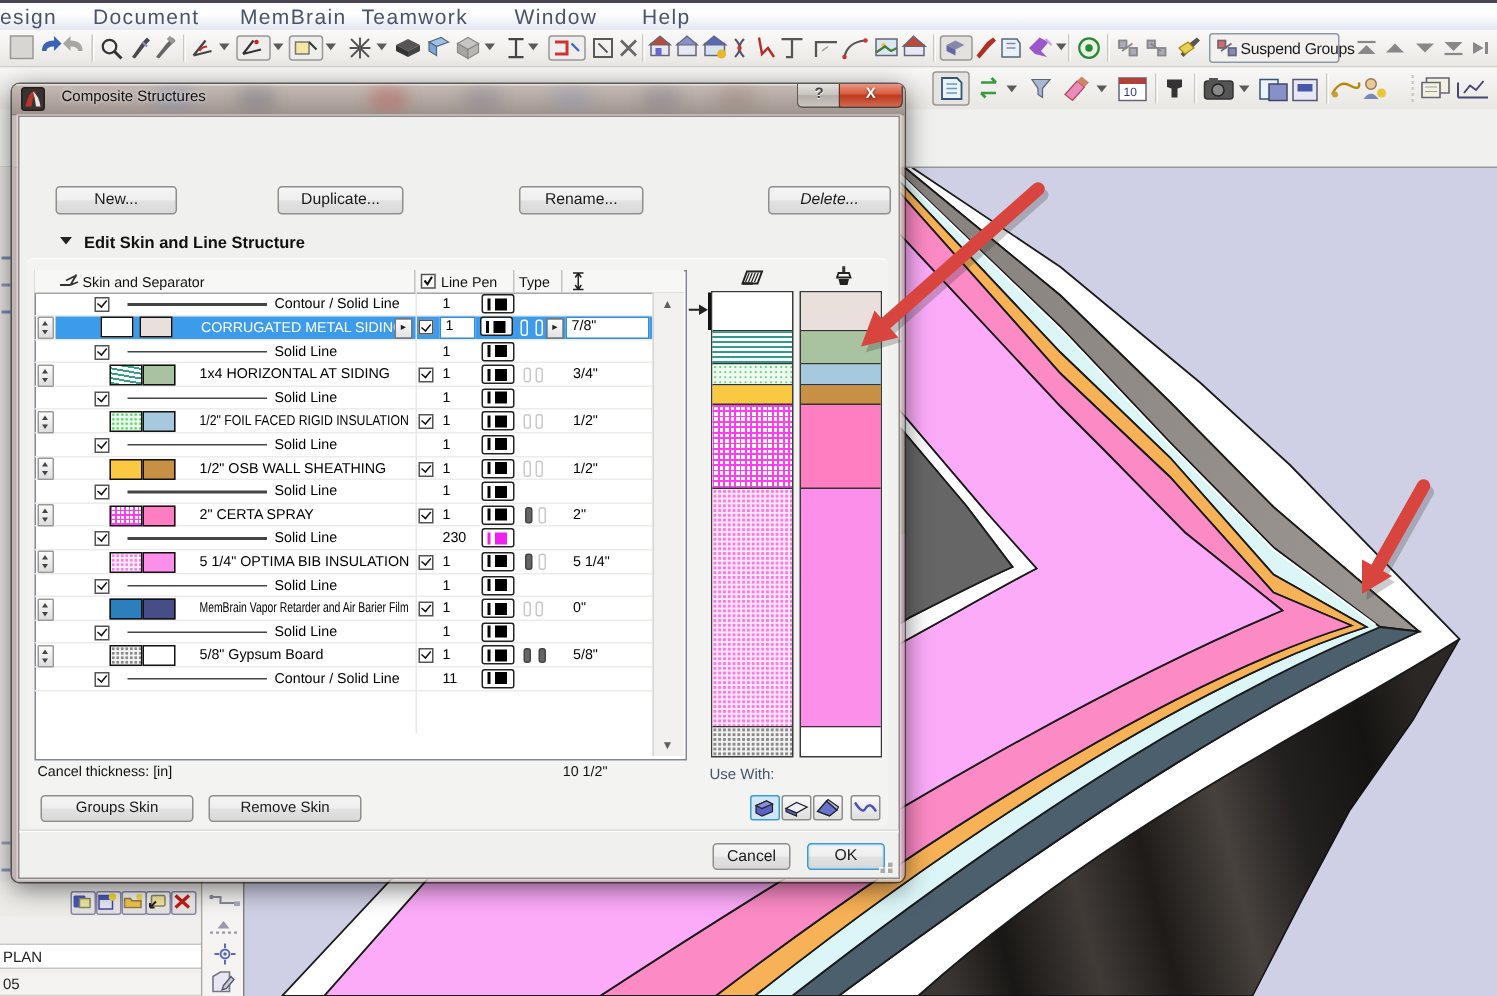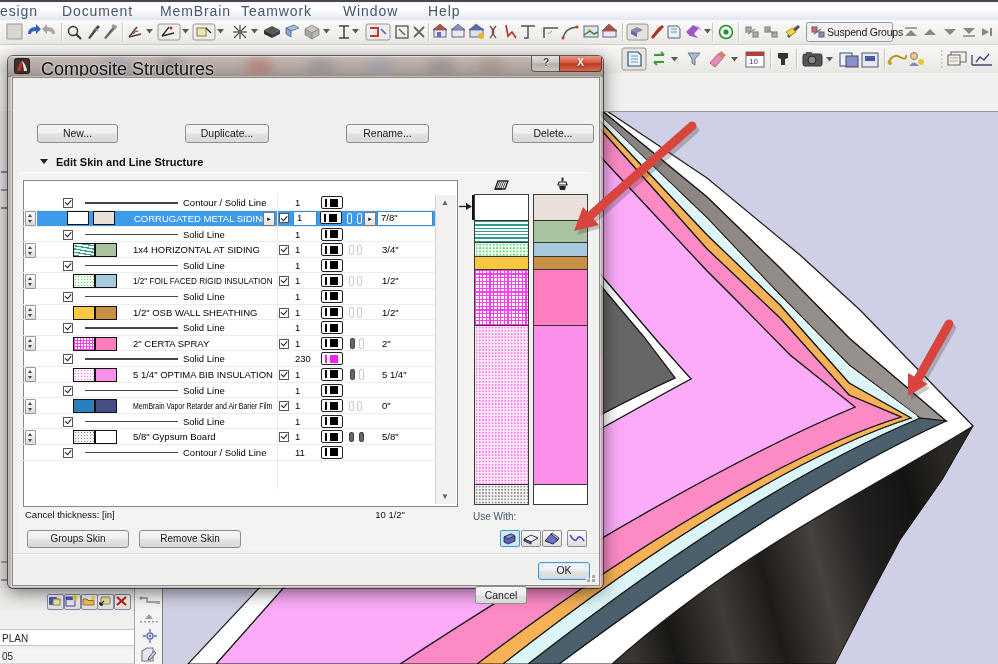--- a/index.html
+++ b/index.html
@@ -15,21 +15,21 @@
 #scene{left:0;top:0;width:998px;height:664px;}
 #arrows{left:0;top:0;width:998px;height:664px;z-index:60;pointer-events:none;}
 
 #dlg{left:8px;top:56px;width:595px;height:532px;z-index:40;border-radius:5px;
  box-shadow:0 4px 18px rgba(0,0,0,0.55), 0 0 0 1px rgba(40,35,33,0.65);
  background:rgba(182,172,167,0.78);}
 #dlgtitle{left:0;top:0;width:595px;height:20px;border-radius:5px 5px 0 0;
  background:linear-gradient(#C6BCB5,#ABA19A 70%,#9E948E);overflow:hidden;border-bottom:1px solid #8A807A;}
 #dlgtitle:before{content:"";position:absolute;left:0;top:0;width:595px;height:1px;background:rgba(255,255,255,0.55);}
 .blob{position:absolute;top:2px;width:26px;height:16px;border-radius:8px;filter:blur(5px);}
-#dlgtitle .tt{position:absolute;left:33px;top:3px;font-size:18px;color:#111;text-shadow:0 0 3px rgba(255,255,255,0.9);}
+#dlgtitle .tt{position:absolute;left:33px;top:3px;font-size:10px;color:#111;text-shadow:0 0 3px rgba(255,255,255,0.9);}
 #client{left:4px;top:21px;width:586px;height:507px;background:#F0F0EE;border:1px solid #8F8A86;box-shadow:0 0 0 1px rgba(255,255,255,0.45);}
 .btn{position:absolute;border:1px solid #8E8E8E;border-radius:3px;
  background:linear-gradient(#F5F5F5,#EFEFEF 48%,#E2E2E2 52%,#D9D9D9);
  font-size:10.5px;color:#1a1a1a;text-align:center;font-family:"Liberation Sans",sans-serif;}
 #client > div{position:absolute;}
 #namedrop{left:15px;top:14px;width:564px;height:23px;border:1px solid #898989;background:linear-gradient(#FFFFFF,#F1F1F0);}
 #namedrop .chip{position:absolute;left:6px;top:4px;width:19px;height:13px;border:1.5px solid #222;
  background-image:repeating-linear-gradient(0deg,#FF3DF0 0,#FF3DF0 1px,transparent 1px,transparent 3px),repeating-linear-gradient(90deg,#FF3DF0 0,#FF3DF0 1px,#fff 1px,#fff 3px);}
 #namedrop .nt{position:absolute;left:35px;top:5px;font-size:11px;color:#111;letter-spacing:-0.2px;}
 #namedrop .ar{position:absolute;right:7px;top:7px;width:0;height:0;border-left:4px solid #333;border-top:3.5px solid transparent;border-bottom:3.5px solid transparent;}
@@ -69,21 +69,21 @@
 .pd{border:1.2px solid #444;background:#666;}
 #vsb{left:422px;top:117px;width:20px;height:309px;background:#F2F1F0;border-left:1px solid #D5D4D2;}
 #vsb .ar{position:absolute;left:5px;font-size:8px;color:#606060;}
 #totals{left:12px;top:431px;font-size:9.5px;color:#111;}
 #totalval{left:330px;top:431px;width:62px;font-size:9.5px;color:#111;text-align:right;}
 #prevcol1{left:461px;top:116px;width:53px;height:309px;border:1.8px solid #3A3A3A;background:#fff;}
 #prevcol2{left:520px;top:116px;width:53px;height:309px;border:1.8px solid #3A3A3A;background:#fff;}
 .seg{position:absolute;left:0;width:53px;border-bottom:1px solid #333;}
 #usewith{left:460px;top:433px;font-size:10px;color:#44566B;}
 .uwb{position:absolute;top:452px;width:18px;height:15px;border:1px solid #8E8E8E;border-radius:2px;background:linear-gradient(#FAFAFA,#DEDEDE);}
-#cancelb{left:462px;top:484px;width:50px;height:16px;margin-top:24px;}
+#cancelb{left:462px;top:484px;width:50px;height:16px;}
 #okb{left:525px;top:484px;width:50px;height:16px;border:1.5px solid #3C9BD5;box-shadow:inset 0 0 2px #9CD3F0;}
 #sepline{left:0px;top:475px;width:586px;height:1px;background:#DCDCDA;border-bottom:1px solid #FBFBFB;}
 .grip{position:absolute;width:2.5px;height:2.5px;background:#AAA9A6;box-shadow:-1px -1px 0 #FDFDFC;}
 
 #helpbtn{position:absolute;left:523px;top:-1px;width:28px;height:16px;border:1px solid #5E5854;border-top:none;border-radius:0 0 0 4px;background:linear-gradient(#E9E6E3,#C9C3BE 50%,#B5AEA8 55%,#CCC6C0);color:#444;font-size:10px;font-weight:bold;text-align:center;line-height:15px;text-shadow:0 1px 0 #fff;}
 #closebtn{position:absolute;left:551px;top:-1px;width:41px;height:16px;border:1px solid #5E3833;border-top:none;border-radius:0 0 4px 0;background:linear-gradient(#ECA08E,#D95F43 45%,#C03B1E 55%,#D06A50);color:#fff;font-size:10px;font-weight:bold;text-align:center;line-height:15px;text-shadow:0 1px 2px rgba(0,0,0,0.5);}
 .navb{position:absolute;top:6px;width:15px;height:14px;border:1px solid #8A88A8;border-radius:2px;background:linear-gradient(#FCFCFC,#E2E0DC);}
 .navb svg{position:absolute;left:0px;top:0px;}
 </style>
 </head>
@@ -396,24 +396,42 @@
    <div class="blob" style="left:420px;background:#686880;opacity:.3"></div>
    <div class="blob" style="left:470px;background:#8E6E68;opacity:.3"></div>
    <span class="tt">Composite Structures</span>
    <div id="helpbtn">?</div>
       <div id="closebtn">X</div>
   </div>
   <div id="client" class="abs">
     <div class="btn" style="left:24px;top:46px;width:79px;height:17px;line-height:17px;">New...</div>
     <div class="btn" style="left:172px;top:46px;width:82px;height:17px;line-height:17px;">Duplicate...</div>
     <div class="btn" style="left:333px;top:46px;width:81px;height:17px;line-height:17px;">Rename...</div>
-    <div class="btn" style="left:499px;top:46px;width:80px;height:17px;line-height:17px;">Delete...</div>
+    <div class="btn" style="left:499px;top:46px;width:80px;height:17px;line-height:17px;font-style:italic;">Delete...</div>
     <div id="edithdr"><span class="tri"></span>Edit Skin and Line Structure</div>
     <div id="panel"></div>
     <div id="tbl"></div>
+    <div id="tblhdr">
+      <svg style="position:absolute;left:16px;top:2px" width="14" height="11" viewBox="0 0 14 11">
+          <path d="M1,8 L8,8 M5,5 L11,2 M8,8 L12,1 M8,8 L13,6" stroke="#333" stroke-width="1.2" fill="none"></path>
+        </svg>
+      <span class="htx" style="left:32px">Skin and Separator</span>
+      <svg style="position:absolute;left:257px;top:2px" width="13" height="11" viewBox="0 0 13 11">
+          <rect x="1" y="1" width="9" height="9" fill="#fff" stroke="#555"></rect>
+          <path d="M3,5 L5,7.5 L8,2.5" stroke="#111" stroke-width="1.4" fill="none"></path>
+        </svg>
+      <span class="htx" style="left:271px">Line Pen</span>
+      <span class="htx" style="left:323px">Type</span>
+      <svg style="position:absolute;left:358px;top:1px" width="9" height="13" viewBox="0 0 9 13">
+          <path d="M1,1 L8,1 M1,12 L8,12 M4.5,1 L4.5,12 M4.5,1 L2.5,4 M4.5,1 L6.5,4 M4.5,12 L2.5,9 M4.5,12 L6.5,9" stroke="#222" stroke-width="1" fill="none"></path>
+        </svg>
+      <i style="position:absolute;left:253px;top:0;width:1px;height:15px;background:#C4C4C4"></i>
+      <i style="position:absolute;left:319px;top:0;width:1px;height:15px;background:#C4C4C4"></i>
+      <i style="position:absolute;left:351px;top:0;width:1px;height:15px;background:#C4C4C4"></i>
+    </div>
     <div id="rows">
 <div class="rsep" style="top:15px"></div>
 <div class="cb" style="left:40px;top:3.3px">
           <i class="chk"></i>
         </div>
 <div class="hline" style="left:62px;top:7.3px"></div>
 <div class="rtx" style="left:160px;top:2.3px">Contour / Solid Line</div>
 <div class="rtx" style="left:272px;top:2.3px">1</div>
 <div class="penbox" style="left:298px;top:1.3px">
           <i style="background:#000"></i>

